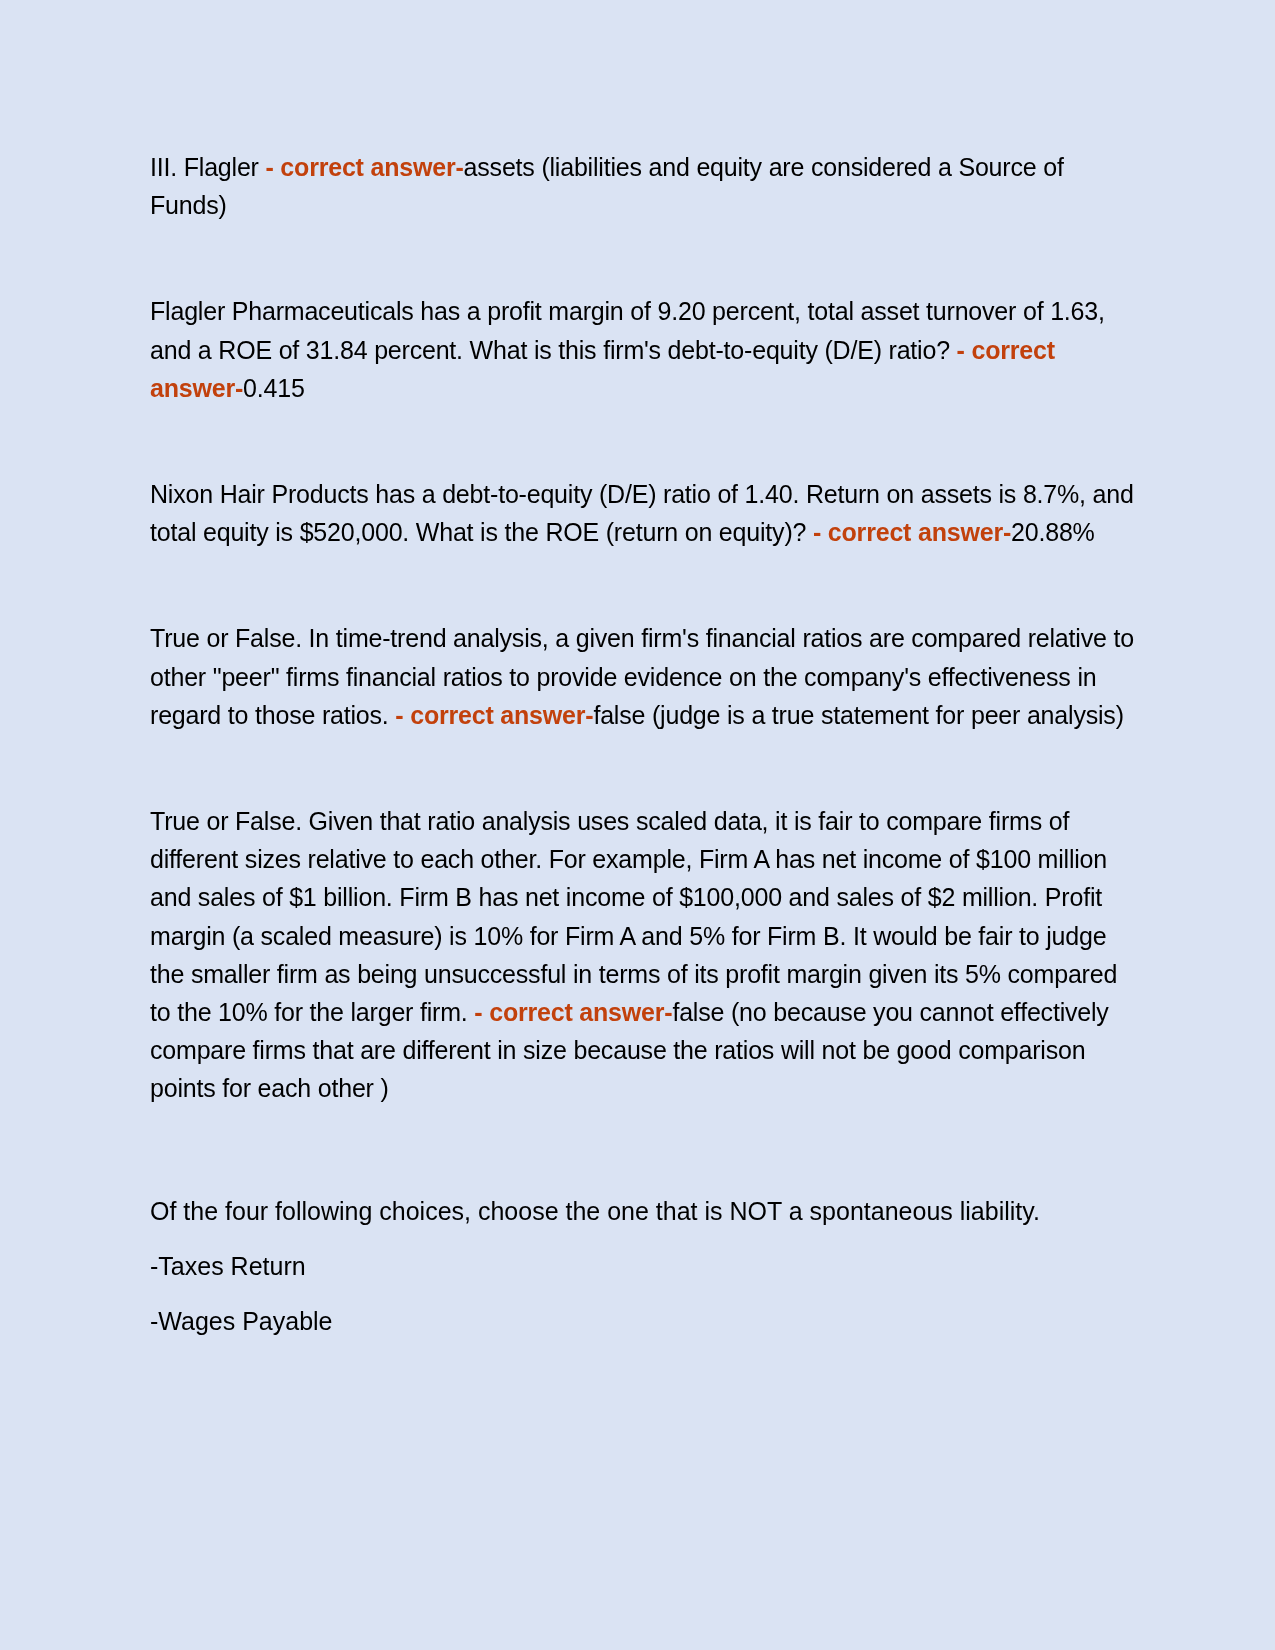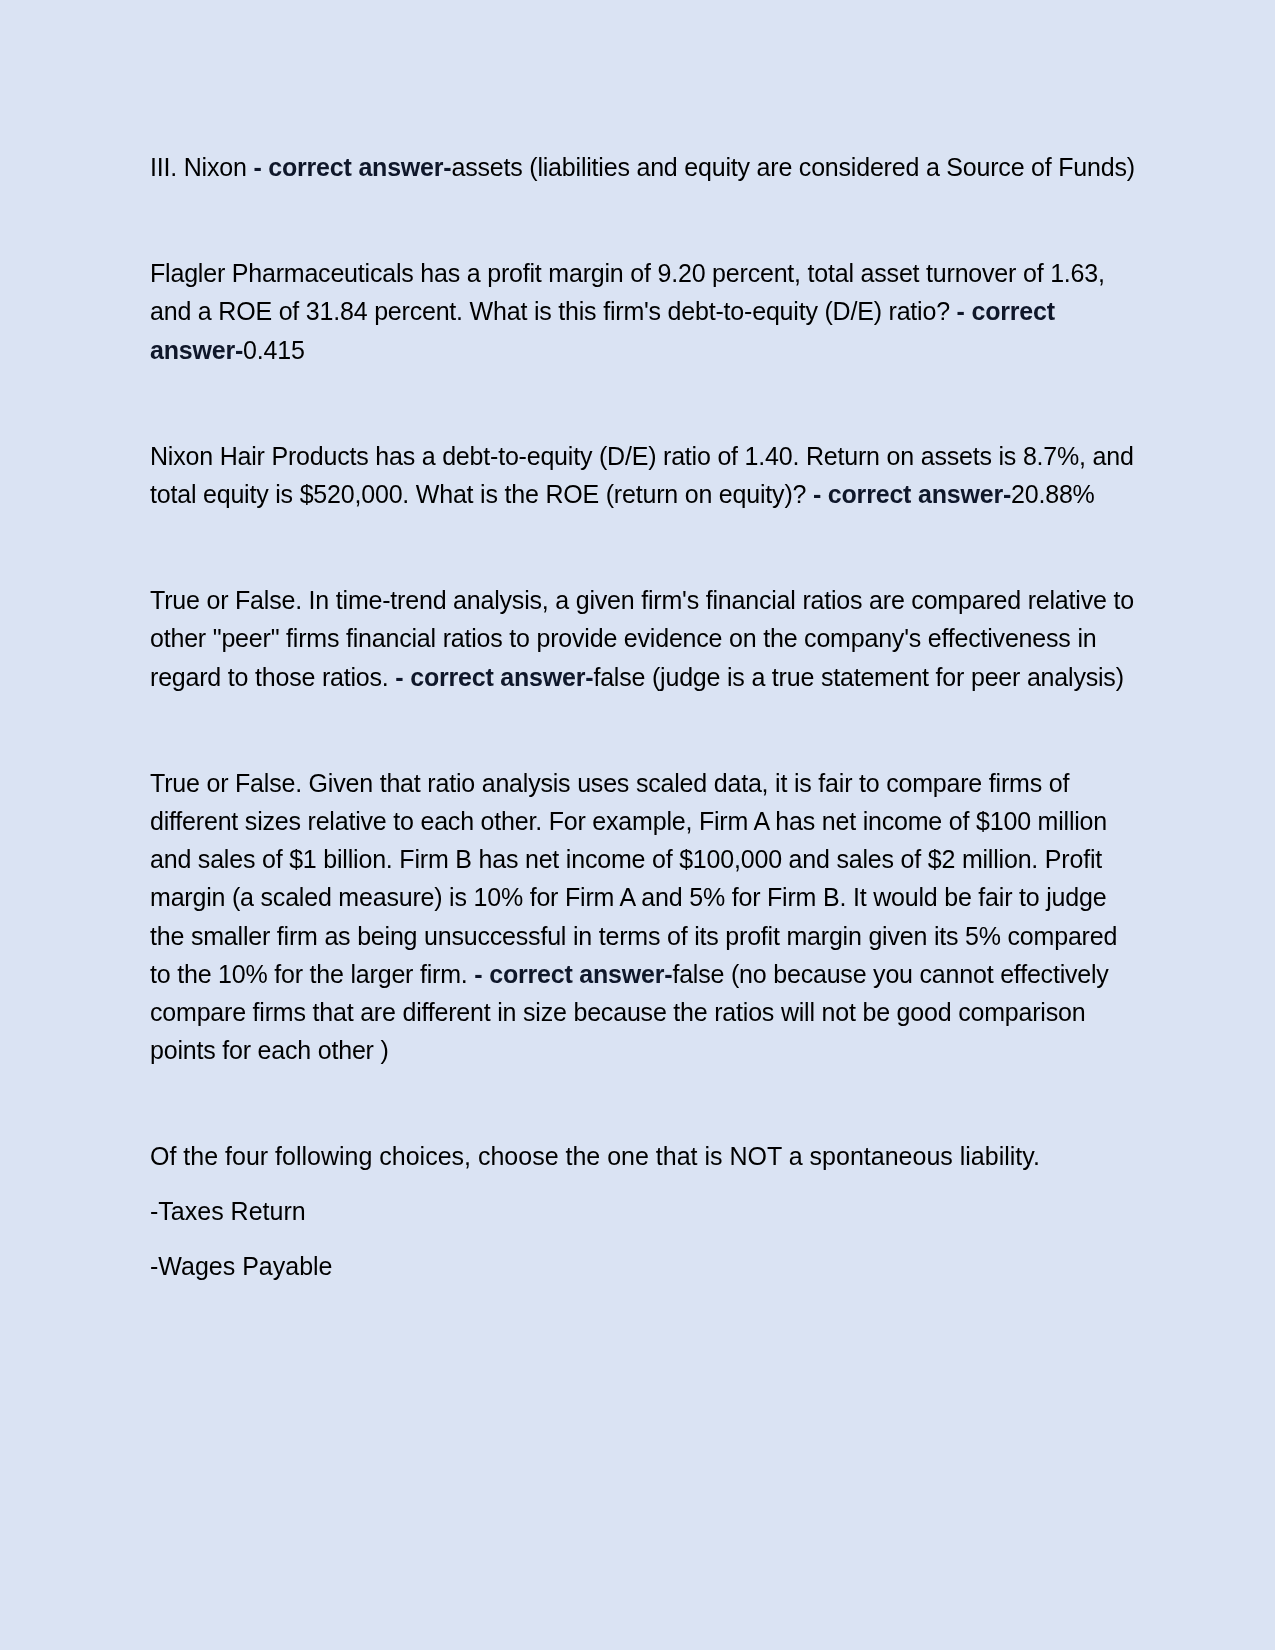--- a/index.html
+++ b/index.html
@@ -11,31 +11,31 @@
       position: relative;
       overflow: hidden;
     }
     .page { position: absolute; left: 150px; top: 148px; width: 990px; }
     .para {
       font-size: 25px;
       line-height: 38.2px;
       margin: 0;
       letter-spacing: -0.2px;
     }
-    .ans { color: #0f172a; font-weight: bold; }
+    .ans { color: #c2410c; font-weight: bold; }
     .gap { height: 72px; }
-    .opt { font-size: 25px; line-height: 38px; margin: 0 0 17px 0; }
+    .opt { font-size: 25px; line-height: 38px; margin: 16px 0 17px 0; }
   </style>
 </head>
 <body>
 
 <div class="page">
 
   <p class="para">
-    <span>III. Nixon </span><span class="ans">- correct answer-</span><span>assets (liabilities and equity are considered a Source of Funds)</span>
+    <span>III. Flagler </span><span class="ans">- correct answer-</span><span>assets (liabilities and equity are considered a Source of Funds)</span>
   </p>
   <div class="gap" style="height:68px"></div>
 
   <p class="para">
     <span>Flagler Pharmaceuticals has a profit margin of 9.20 percent, total asset turnover of 1.63, and a ROE of 31.84 percent. What is this firm's debt-to-equity (D/E) ratio? </span><span class="ans">- correct answer-</span><span>0.415</span>
   </p>
   <div class="gap" style="height:68px"></div>
 
   <p class="para">
     <span>Nixon Hair Products has a debt-to-equity (D/E) ratio of 1.40. Return on assets is 8.7%, and total equity is $520,000. What is the ROE (return on equity)? </span><span class="ans">- correct answer-</span><span>20.88%</span>

